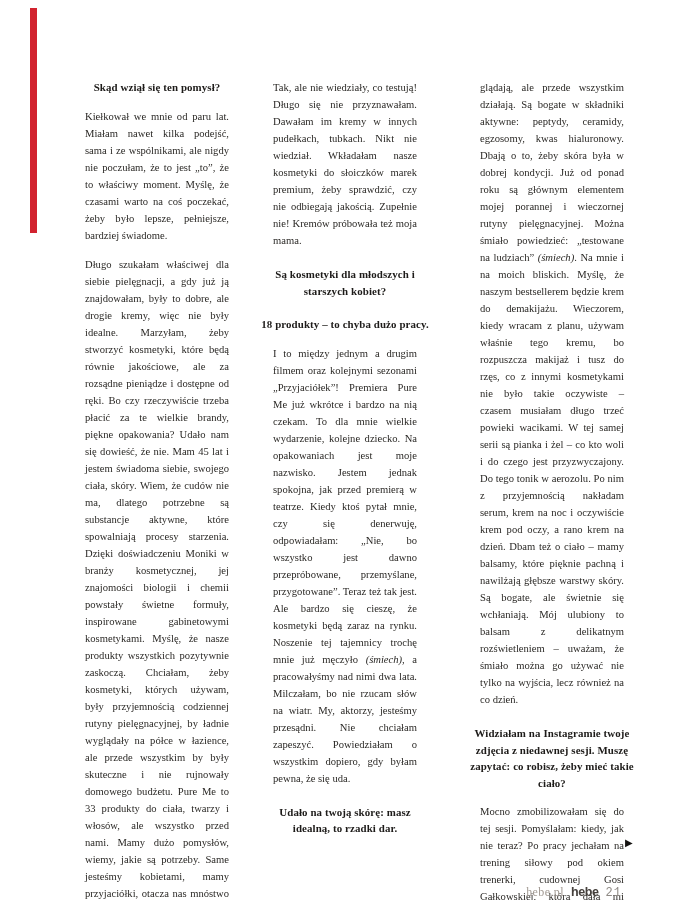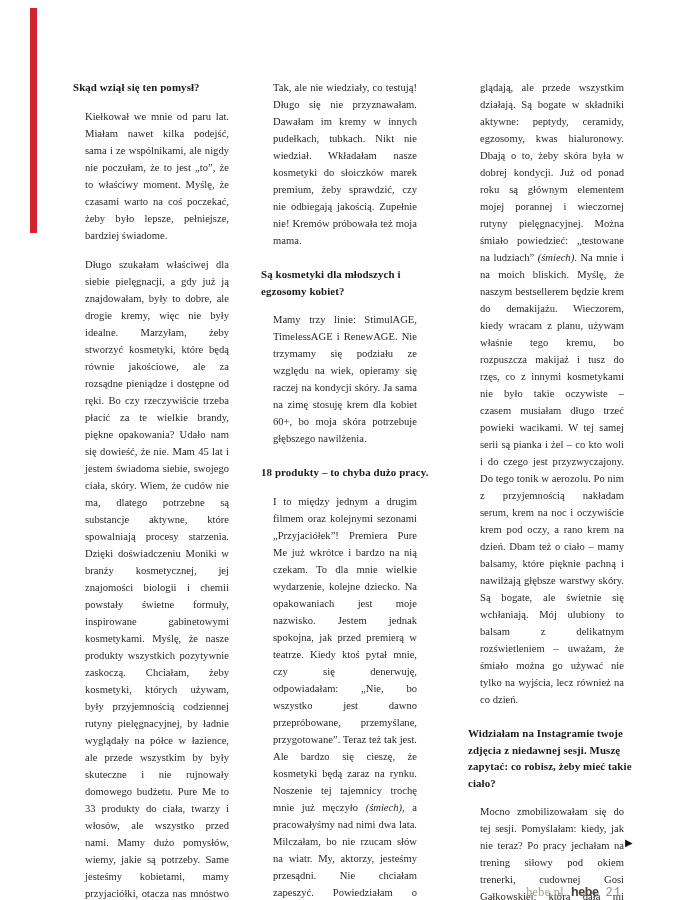--- a/index.html
+++ b/index.html
@@ -7,21 +7,21 @@
        font-family:"Liberation Serif", serif;}
   .page{position:absolute;inset:0;background:#ffffff;}
   .accent-bar{position:absolute;left:30px;top:8px;width:7px;height:225px;background:#d2232f;}
   .col{position:absolute;top:79px;width:168px;font-size:10.6px;line-height:17px;
        text-align:justify;color:#2a2825;}
   .col-1{left:73px;}
   .col-2{left:261px;}
   .col-3{left:468px;}
   .col p{margin:12px;}
   .col h3{margin:17px 0 0 0;font-size:10.9px;line-height:16.5px;font-weight:bold;
-          text-align:left;color:#1d1b19;letter-spacing:.1px;}
+          text-align:center;color:#1d1b19;letter-spacing:.1px;}
   .col > :first-child{margin-top:0;}
   .col em{font-style:italic;}
   .cont-arrow{position:absolute;left:625px;top:836px;font-family:"DejaVu Sans",sans-serif;
               font-size:10px;line-height:14px;color:#141210;}
   .footer{position:absolute;right:62px;top:861px;display:flex;align-items:baseline;gap:7px;}
   .footer .site{font-size:12px;color:#a29a93;letter-spacing:.4px;}
   .footer .logo{font-family:"Liberation Sans",sans-serif;font-size:12.5px;font-weight:bold;
                 color:#45403c;letter-spacing:-.4px;}
   .footer .pagenum{font-size:12px;color:#8f8a85;letter-spacing:1px;}
 </style>
@@ -33,22 +33,21 @@
   <div class="accent-bar" style="background: rgb(210, 35, 47);"></div>
 
   <div class="col col-1" style="color: rgb(42, 40, 37);">
       <h3><span>Skąd wziął się ten pomysł?</span></h3>
       <p><span>Kiełkował we mnie od paru lat. Miałam nawet kilka podejść, sama i ze wspólnikami, ale nigdy nie poczułam, że to jest „to”, że to właściwy moment. Myślę, że czasami warto na coś poczekać, żeby było lepsze, pełniejsze, bardziej świadome.</span></p>
       <p><span>Długo szukałam właściwej dla siebie pielęgnacji, a gdy już ją znajdowałam, były to dobre, ale drogie kremy, więc nie były idealne. Marzyłam, żeby stworzyć kosmetyki, które będą równie jakościowe, ale za rozsądne pieniądze i dostępne od ręki. Bo czy rzeczywiście trzeba płacić za te wielkie brandy, piękne opakowania? Udało nam się dowieść, że nie. Mam 45 lat i jestem świadoma siebie, swojego ciała, skóry. Wiem, że cudów nie ma, dlatego potrzebne są substancje aktywne, które spowalniają procesy starzenia. Dzięki doświadczeniu Moniki w branży kosmetycznej, jej znajomości biologii i chemii powstały świetne formuły, inspirowane gabinetowymi kosmetykami. Myślę, że nasze produkty wszystkich pozytywnie zaskoczą. Chciałam, żeby kosmetyki, których używam, były przyjemnością codziennej rutyny pielęgnacyjnej, by ładnie wyglądały na półce w łazience, ale przede wszystkim by były skuteczne i nie rujnowały domowego budżetu. Pure Me to 33 produkty do ciała, twarzy i włosów, ale wszystko przed nami. Mamy dużo pomysłów, wiemy, jakie są potrzeby. Same jesteśmy kobietami, mamy przyjaciółki, otacza nas mnóstwo kobiet.</span></p>
       <h3><span>Przyjaciółki testowały pierwsze produkty?</span></h3>
     </div>
   <div class="col col-2" style="color: rgb(42, 40, 37);">
       <p><span>Tak, ale nie wiedziały, co testują! Długo się nie przyznawałam. Dawałam im kremy w innych pudełkach, tubkach. Nikt nie wiedział. Wkładałam nasze kosmetyki do słoiczków marek premium, żeby sprawdzić, czy nie odbiegają jakością. Zupełnie nie! Kremów próbowała też moja mama.</span></p>
-      <h3><span>Są kosmetyki dla młodszych i egzosomy kobiet?</span></h3>
-      <p><span>Mamy trzy linie: StimulAGE, TimelessAGE i RenewAGE. Nie trzymamy się podziału ze względu na wiek, opieramy się raczej na kondycji skóry. Ja sama na zimę stosuję krem dla kobiet 60+, bo moja skóra potrzebuje głębszego nawilżenia.</span></p>
+      <h3><span>Są kosmetyki dla młodszych i starszych kobiet?</span></h3>
       <h3><span>18 produkty – to chyba dużo pracy.</span></h3>
       <p><span>I to między jednym a drugim filmem oraz kolejnymi sezonami „Przyjaciółek”! Premiera Pure Me już wkrótce i bardzo na nią czekam. To dla mnie wielkie wydarzenie, kolejne dziecko. Na opakowaniach jest moje nazwisko. Jestem jednak spokojna, jak przed premierą w teatrze. Kiedy ktoś pytał mnie, czy się denerwuję, odpowiadałam: „Nie, bo wszystko jest dawno przepróbowane, przemyślane, przygotowane”. Teraz też tak jest. Ale bardzo się cieszę, że kosmetyki będą zaraz na rynku. Noszenie tej tajemnicy trochę mnie już męczyło </span><em>(śmiech)</em><span>, a pracowałyśmy nad nimi dwa lata. Milczałam, bo nie rzucam słów na wiatr. My, aktorzy, jesteśmy przesądni. Nie chciałam zapeszyć. Powiedziałam o wszystkim dopiero, gdy byłam pewna, że się uda.</span></p>
       <h3><span>Udało na twoją skórę: masz idealną, to rzadki dar.</span></h3>
     </div>
   <div class="col col-3" style="color: rgb(42, 40, 37);">
       <p><span>glądają, ale przede wszystkim działają. Są bogate w składniki aktywne: peptydy, ceramidy, egzosomy, kwas hialuronowy. Dbają o to, żeby skóra była w dobrej kondycji. Już od ponad roku są głównym elementem mojej porannej i wieczornej rutyny pielęgnacyjnej. Można śmiało powiedzieć: „testowane na ludziach” </span><em>(śmiech)</em><span>. Na mnie i na moich bliskich. Myślę, że naszym bestsellerem będzie krem do demakijażu. Wieczorem, kiedy wracam z planu, używam właśnie tego kremu, bo rozpuszcza makijaż i tusz do rzęs, co z innymi kosmetykami nie było takie oczywiste – czasem musiałam długo trzeć powieki wacikami. W tej samej serii są pianka i żel – co kto woli i do czego jest przyzwyczajony. Do tego tonik w aerozolu. Po nim z przyjemnością nakładam serum, krem na noc i oczywiście krem pod oczy, a rano krem na dzień. Dbam też o ciało – mamy balsamy, które pięknie pachną i nawilżają głębsze warstwy skóry. Są bogate, ale świetnie się wchłaniają. Mój ulubiony to balsam z delikatnym rozświetleniem – uważam, że śmiało można go używać nie tylko na wyjścia, lecz również na co dzień.</span></p>
       <h3><span>Widziałam na Instagramie twoje zdjęcia z niedawnej sesji. Muszę zapytać: co robisz, żeby mieć takie ciało?</span></h3>
       <p><span>Mocno zmobilizowałam się do tej sesji. Pomyślałam: kiedy, jak nie teraz? Po pracy jechałam na trening siłowy pod okiem trenerki, cudownej Gosi Gałkowskiej, która dała mi energię, żeby nie odpuszczać. Na regularne ćwiczenia często nie mam czasu. Staram się, ale wszystko zależy od moich zajęć i rytmu dnia. Łatwiej jest, kiedy człowiek wyznaczy sobie jakiś cel.</span></p>
     </div>
 

